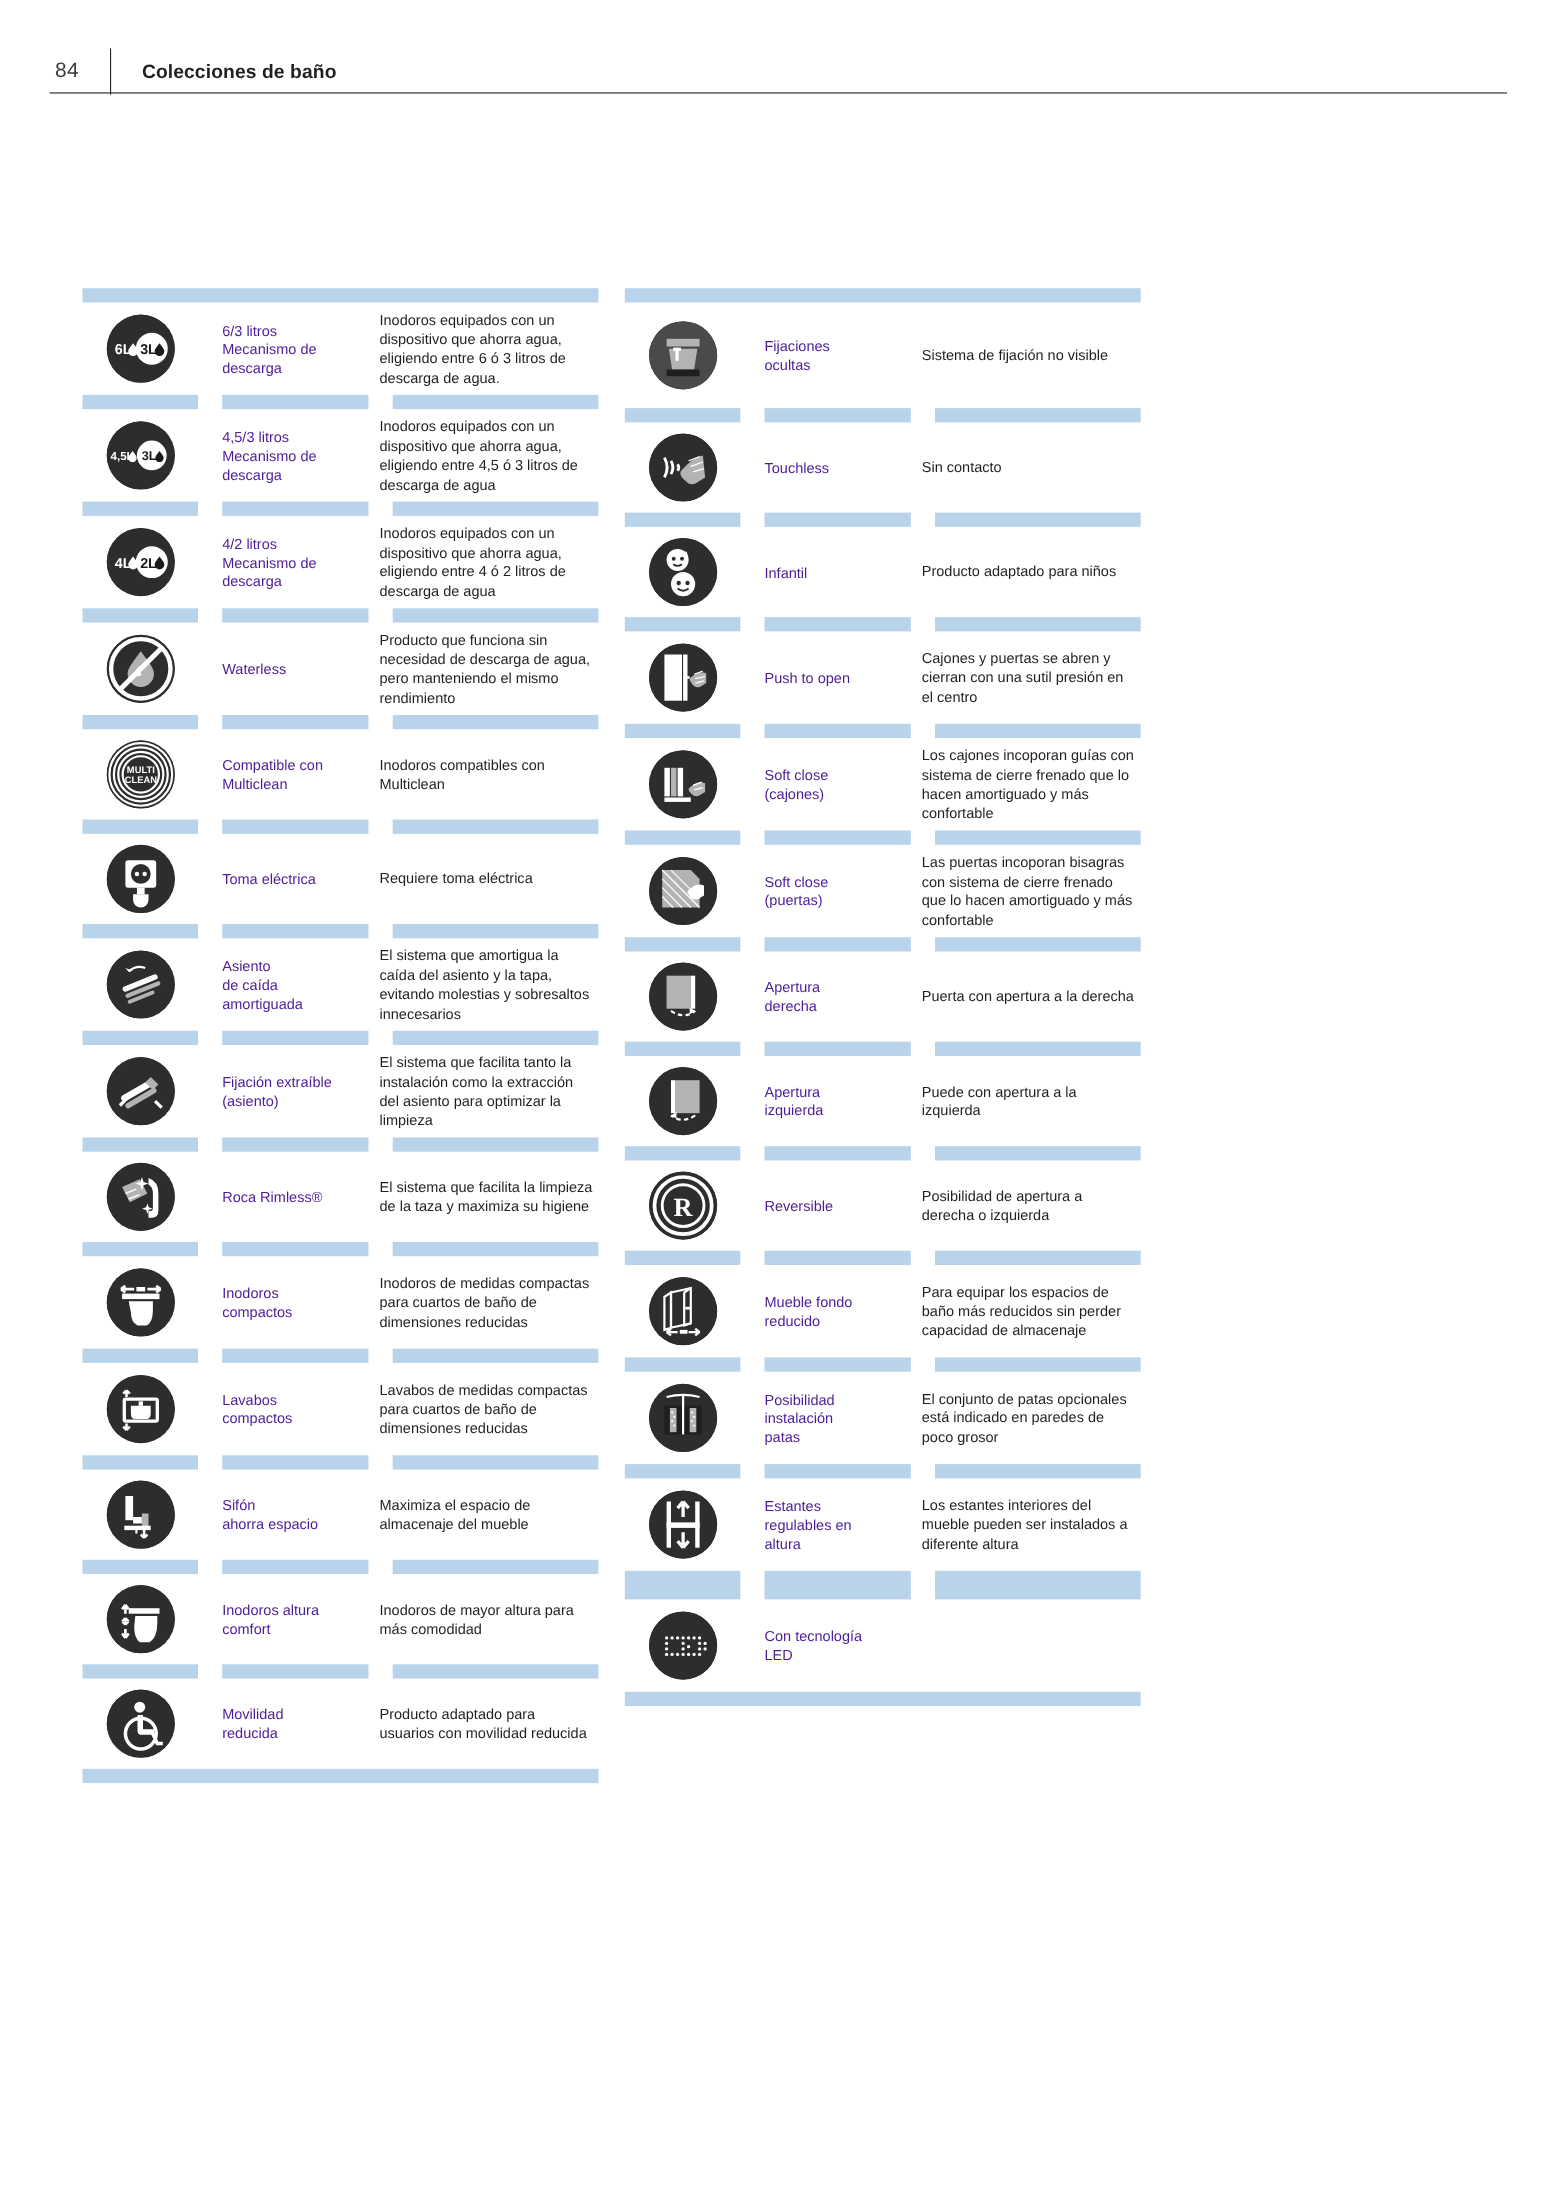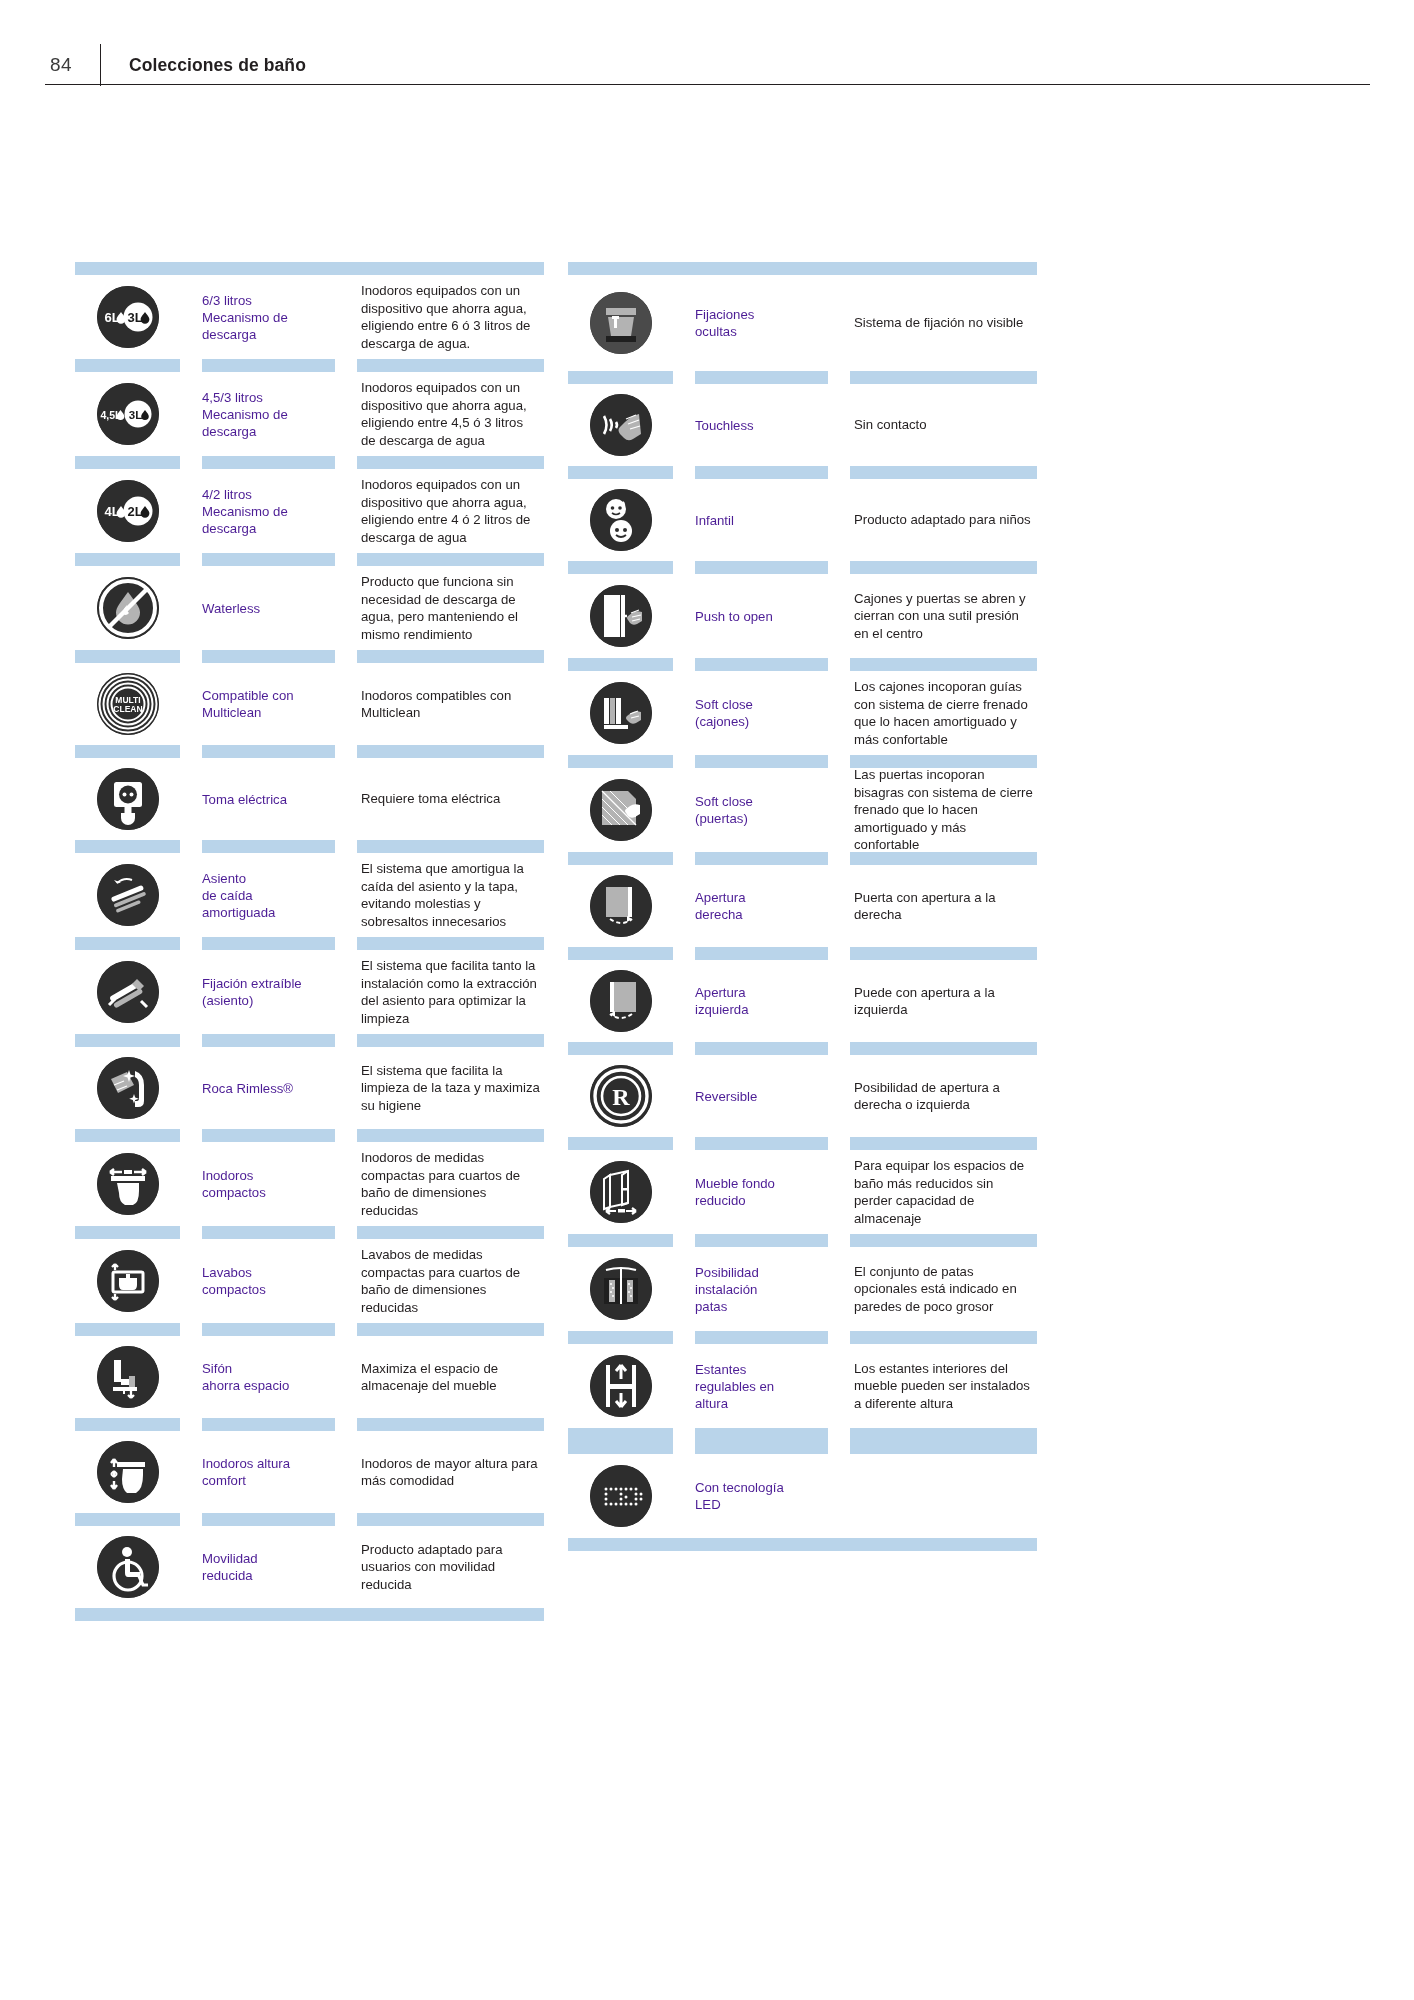--- a/index.html
+++ b/index.html
@@ -108,21 +108,21 @@
     width: 133px;
     flex: 0 0 133px;
     margin-left: 22px;
     text-align: left;
     font-size: 13.2px;
     line-height: 17px;
     color: #4c1d95;
   }
   .cell-desc {
     flex: 1 1 auto;
-    margin-left: 26px;
+    margin-left: 10px;
     font-size: 13.2px;
     line-height: 17.5px;
     color: #231f20;
     padding-right: 4px;
   }
 
   
   .ico {
     width: 62px;
     height: 62px;

